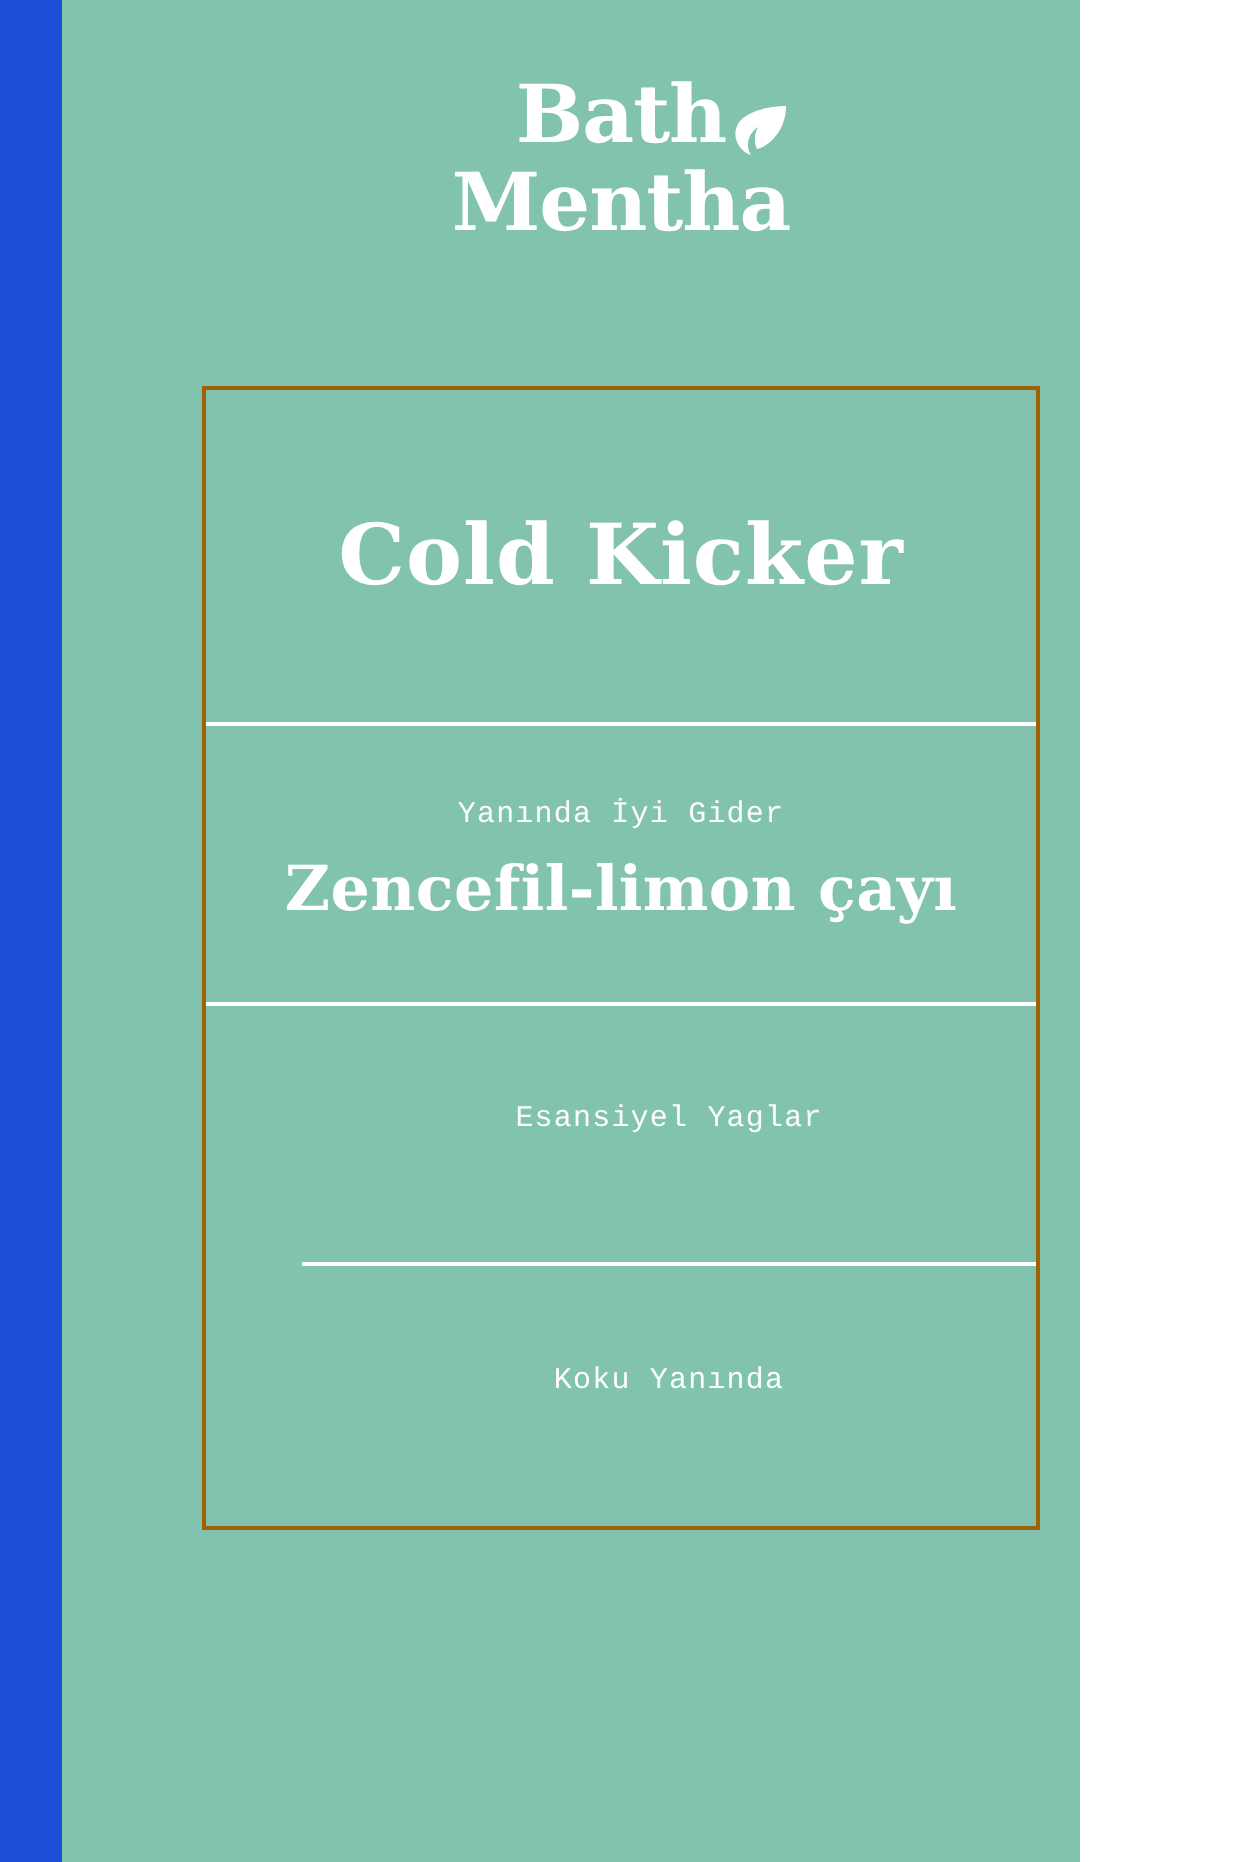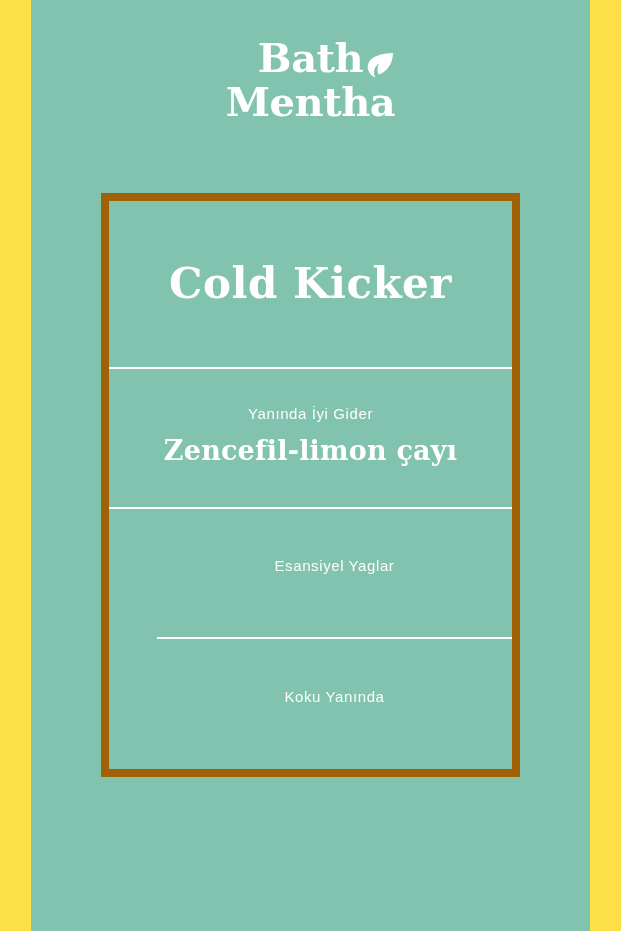--- a/index.html
+++ b/index.html
@@ -5,23 +5,23 @@
   html, body {
     margin: 0;
     padding: 0;
     background: #ffffff;
   }
   body {
     font-family: "Liberation Sans", sans-serif;
   }
   .page {
     position: relative;
-    width: 621px;
+    width: 540px;
     height: 931px;
-    background: #fde047;
+    background: #1d4ed8;
     overflow: hidden;
   }
   .card {
     position: absolute;
     left: 31px;
     top: 0;
     width: 559px;
     height: 931px;
     background: #81c3ae;
   }
@@ -50,21 +50,21 @@
     left: 332px;
     top: 50px;
     width: 34px;
     height: 34px;
   }
   .table {
     position: absolute;
     left: 70px;
     top: 193px;
     width: 419px;
-    border: 8px solid #a16207;
+    border: 2px solid #a16207;
     box-sizing: border-box;
   }
   .row {
     box-sizing: border-box;
     border-bottom: 2px solid #ffffff;
     padding: 14px 18px 18px 18px;
     text-align: center;
     color: #ffffff;
   }
   .row:last-child {
@@ -79,33 +79,33 @@
   }
   .title-text {
     font-family: "DejaVu Serif", serif;
     font-weight: bold;
     font-size: 42px;
     line-height: 48px;
     letter-spacing: 0.5px;
     color: #ffffff;
   }
   .label {
-    font-family: Liberation Sans, sans-serif;
+    font-family: Liberation Mono, monospace;
     font-size: 15px;
     font-weight: 400;
     letter-spacing: 0.6px;
     color: #ffffff;
     margin-bottom: 12px;
     opacity: 0.97;
     text-align: center;
   }
   .value {
     font-family: "DejaVu Serif", serif;
     font-weight: bold;
-    font-size: 27px;
+    font-size: 31px;
     line-height: 34px;
     letter-spacing: 0.2px;
     color: #ffffff;
   }
   .row-pair {
     min-height: 140px;
     display: flex;
     flex-direction: column;
     align-items: center;
     justify-content: center;

